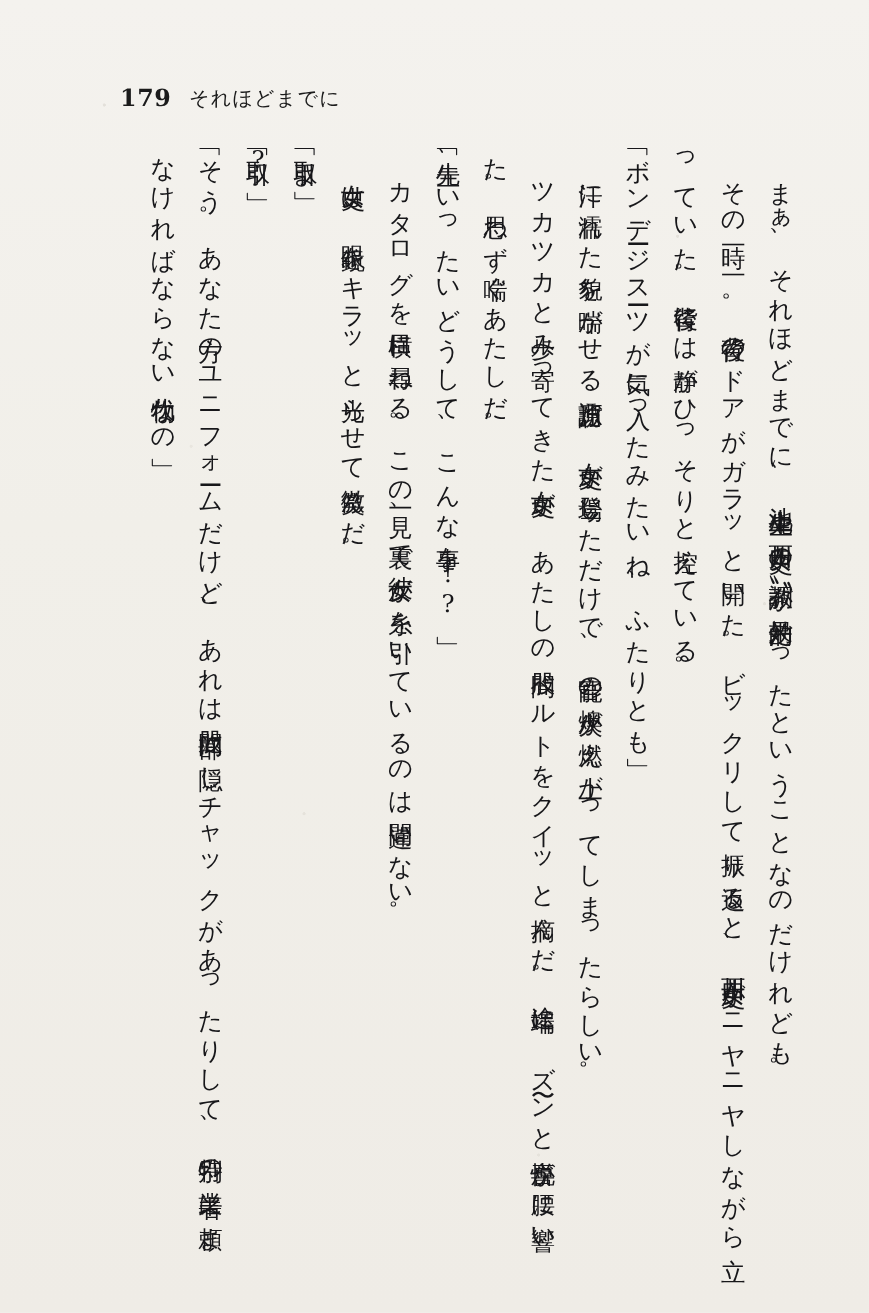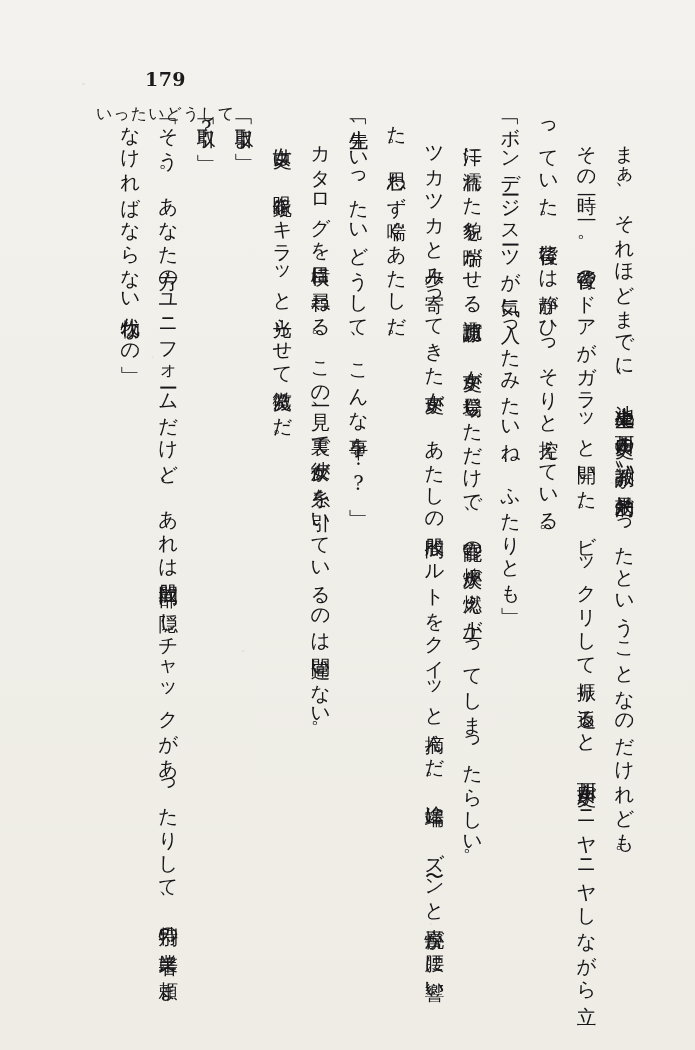--- a/index.html
+++ b/index.html
@@ -33,24 +33,23 @@
     position: absolute;
     inset: 0;
   }
 
   
   .running-head {
     position: absolute;
     top: 68px;
     left: 96px;
     display: flex;
-    align-items: center;
+    align-items: flex-end;
     gap: 14px;
     color: #1b1b1b;
-    flex-direction: column;
   }
   .folio {
     font-size: 19px;
     font-weight: 700;
     letter-spacing: 0.5px;
   }
   .chapter-title {
     font-size: 16px;
     letter-spacing: 1px;
   }
@@ -83,21 +82,21 @@
 </style>
 </head>
 <body>
 
 <div class="paper"></div>
 
 <div class="page">
 
   <div class="running-head">
     <span class="folio">179</span>
-    <span class="chapter-title">いったいどうして</span>
+    <span class="chapter-title">それほどまでに</span>
   </div>
 
   <div class="text-block">
     <p class="indent">まぁ、それほどまでに、池上先生や川西女史の〝調教〟が効果的だったということなのだけれども。</p>
     <p class="indent">その時——。背後のドアがガラッと開いた。ビックリして振り返ると、川西女史がニヤニヤしながら立っていた。背後には静がひっそりと控えている。</p>
     <p class="quote">「ボンデージスーツが気に入ったみたいね、ふたりとも」</p>
     <p class="indent">汗に濡れた貌を喘がせる諏訪原だ。女史が登場しただけで、官能の燠火が燃え上がってしまったらしい。</p>
     <p class="indent">ツカツカと歩み寄ってきた女史が、あたしの股間ベルトをクイッと摘んだ。途端に、ズ〜ンと喜悦が腰に響いた。思わず喘ぐあたしだ。</p>
     <p class="quote">「先生、いったいどうして、こんな事を!?」</p>
     <p class="indent">カタログを横目に尋ねる。この一見、裏で彼女が糸を引いているのは間違いない。</p>

